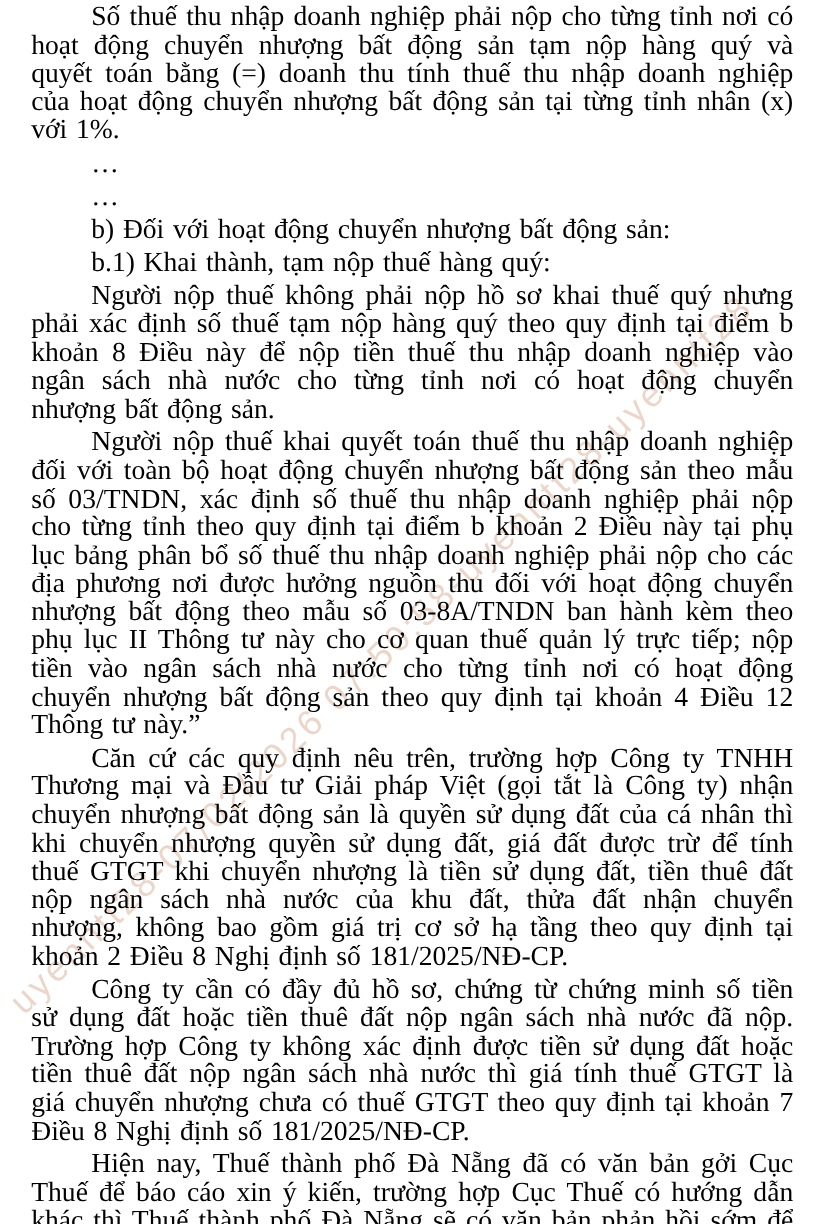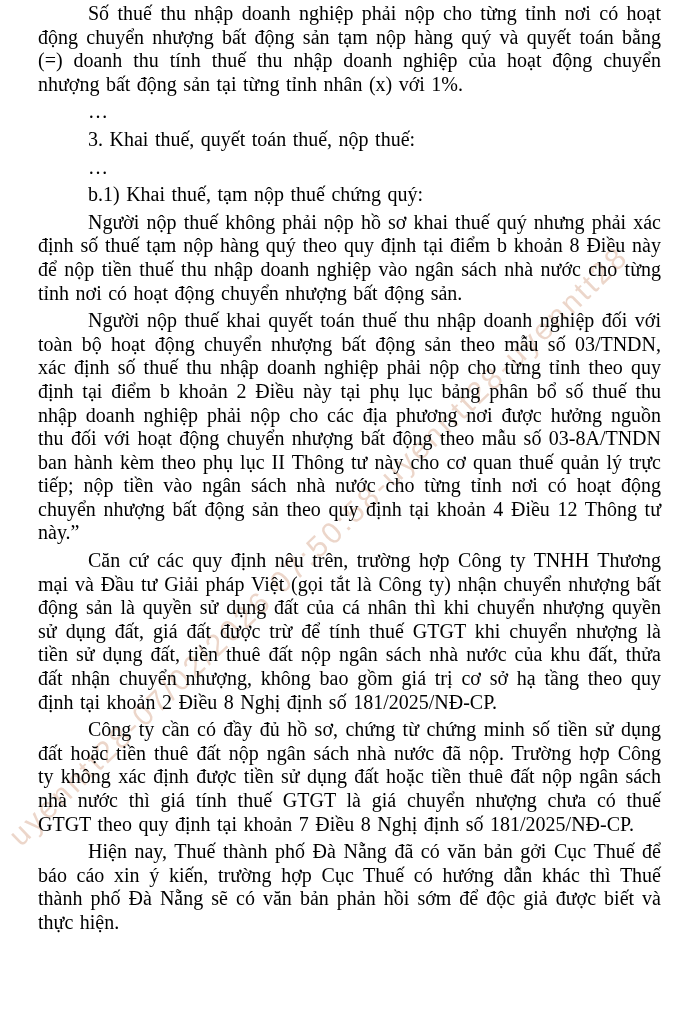--- a/index.html
+++ b/index.html
@@ -43,44 +43,44 @@
     z-index:0;
   }
   .content{
     position:absolute;
     z-index:1;
     top:2px;
     left:26px;
     right:25px;
   }
   .content p{
-    margin:0 0 4px 12px;
-    font-size:20px;
+    margin:0 0 4px 0;
+    font-size:23px;
     line-height:23.6px;
     text-align:justify;
     text-indent:50px;
     word-spacing:1.5px;
   }
   .content p.single{
     text-align:left;
   }
 </style>
 </head>
 <body>
 
 <div class="page">
 
   <div class="watermark">uyenntt28-07/02/2026 07:50:58-uyenntt28-uyenntt28</div>
 
   <div class="content">
     <p>Số thuế thu nhập doanh nghiệp phải nộp cho từng tỉnh nơi có hoạt động chuyển nhượng bất động sản tạm nộp hàng quý và quyết toán bằng (=) doanh thu tính thuế thu nhập doanh nghiệp của hoạt động chuyển nhượng bất động sản tại từng tỉnh nhân (x) với 1%.</p>
     <p class="single">…</p>
-    <p class="single">3. Khai thuế, quyết toán thuế, nộp thuế:</p>
     <p class="single">…</p>
-    <p class="single">b.1) Khai thuế, tạm nộp thuế chứng quý:</p>
+    <p class="single">b) Đối với hoạt động chuyển nhượng bất động sản:</p>
+    <p class="single">b.1) Khai thành, tạm nộp thuế hàng quý:</p>
     <p>Người nộp thuế không phải nộp hồ sơ khai thuế quý nhưng phải xác định số thuế tạm nộp hàng quý theo quy định tại điểm b khoản 8 Điều này để nộp tiền thuế thu nhập doanh nghiệp vào ngân sách nhà nước cho từng tỉnh nơi có hoạt động chuyển nhượng bất động sản.</p>
     <p>Người nộp thuế khai quyết toán thuế thu nhập doanh nghiệp đối với toàn bộ hoạt động chuyển nhượng bất động sản theo mẫu số 03/TNDN, xác định số thuế thu nhập doanh nghiệp phải nộp cho từng tỉnh theo quy định tại điểm b khoản 2 Điều này tại phụ lục bảng phân bổ số thuế thu nhập doanh nghiệp phải nộp cho các địa phương nơi được hưởng nguồn thu đối với hoạt động chuyển nhượng bất động theo mẫu số 03-8A/TNDN ban hành kèm theo phụ lục II Thông tư này cho cơ quan thuế quản lý trực tiếp; nộp tiền vào ngân sách nhà nước cho từng tỉnh nơi có hoạt động chuyển nhượng bất động sản theo quy định tại khoản 4 Điều 12 Thông tư này.”</p>
     <p>Căn cứ các quy định nêu trên, trường hợp Công ty TNHH Thương mại và Đầu tư Giải pháp Việt (gọi tắt là Công ty) nhận chuyển nhượng bất động sản là quyền sử dụng đất của cá nhân thì khi chuyển nhượng quyền sử dụng đất, giá đất được trừ để tính thuế GTGT khi chuyển nhượng là tiền sử dụng đất, tiền thuê đất nộp ngân sách nhà nước của khu đất, thửa đất nhận chuyển nhượng, không bao gồm giá trị cơ sở hạ tầng theo quy định tại khoản 2 Điều 8 Nghị định số 181/2025/NĐ-CP.</p>
     <p>Công ty cần có đầy đủ hồ sơ, chứng từ chứng minh số tiền sử dụng đất hoặc tiền thuê đất nộp ngân sách nhà nước đã nộp. Trường hợp Công ty không xác định được tiền sử dụng đất hoặc tiền thuê đất nộp ngân sách nhà nước thì giá tính thuế GTGT là giá chuyển nhượng chưa có thuế GTGT theo quy định tại khoản 7 Điều 8 Nghị định số 181/2025/NĐ-CP.</p>
     <p>Hiện nay, Thuế thành phố Đà Nẵng đã có văn bản gởi Cục Thuế để báo cáo xin ý kiến, trường hợp Cục Thuế có hướng dẫn khác thì Thuế thành phố Đà Nẵng sẽ có văn bản phản hồi sớm để độc giả được biết và thực hiện.</p>
   </div>
 
 </div>
 
 </body></html>

